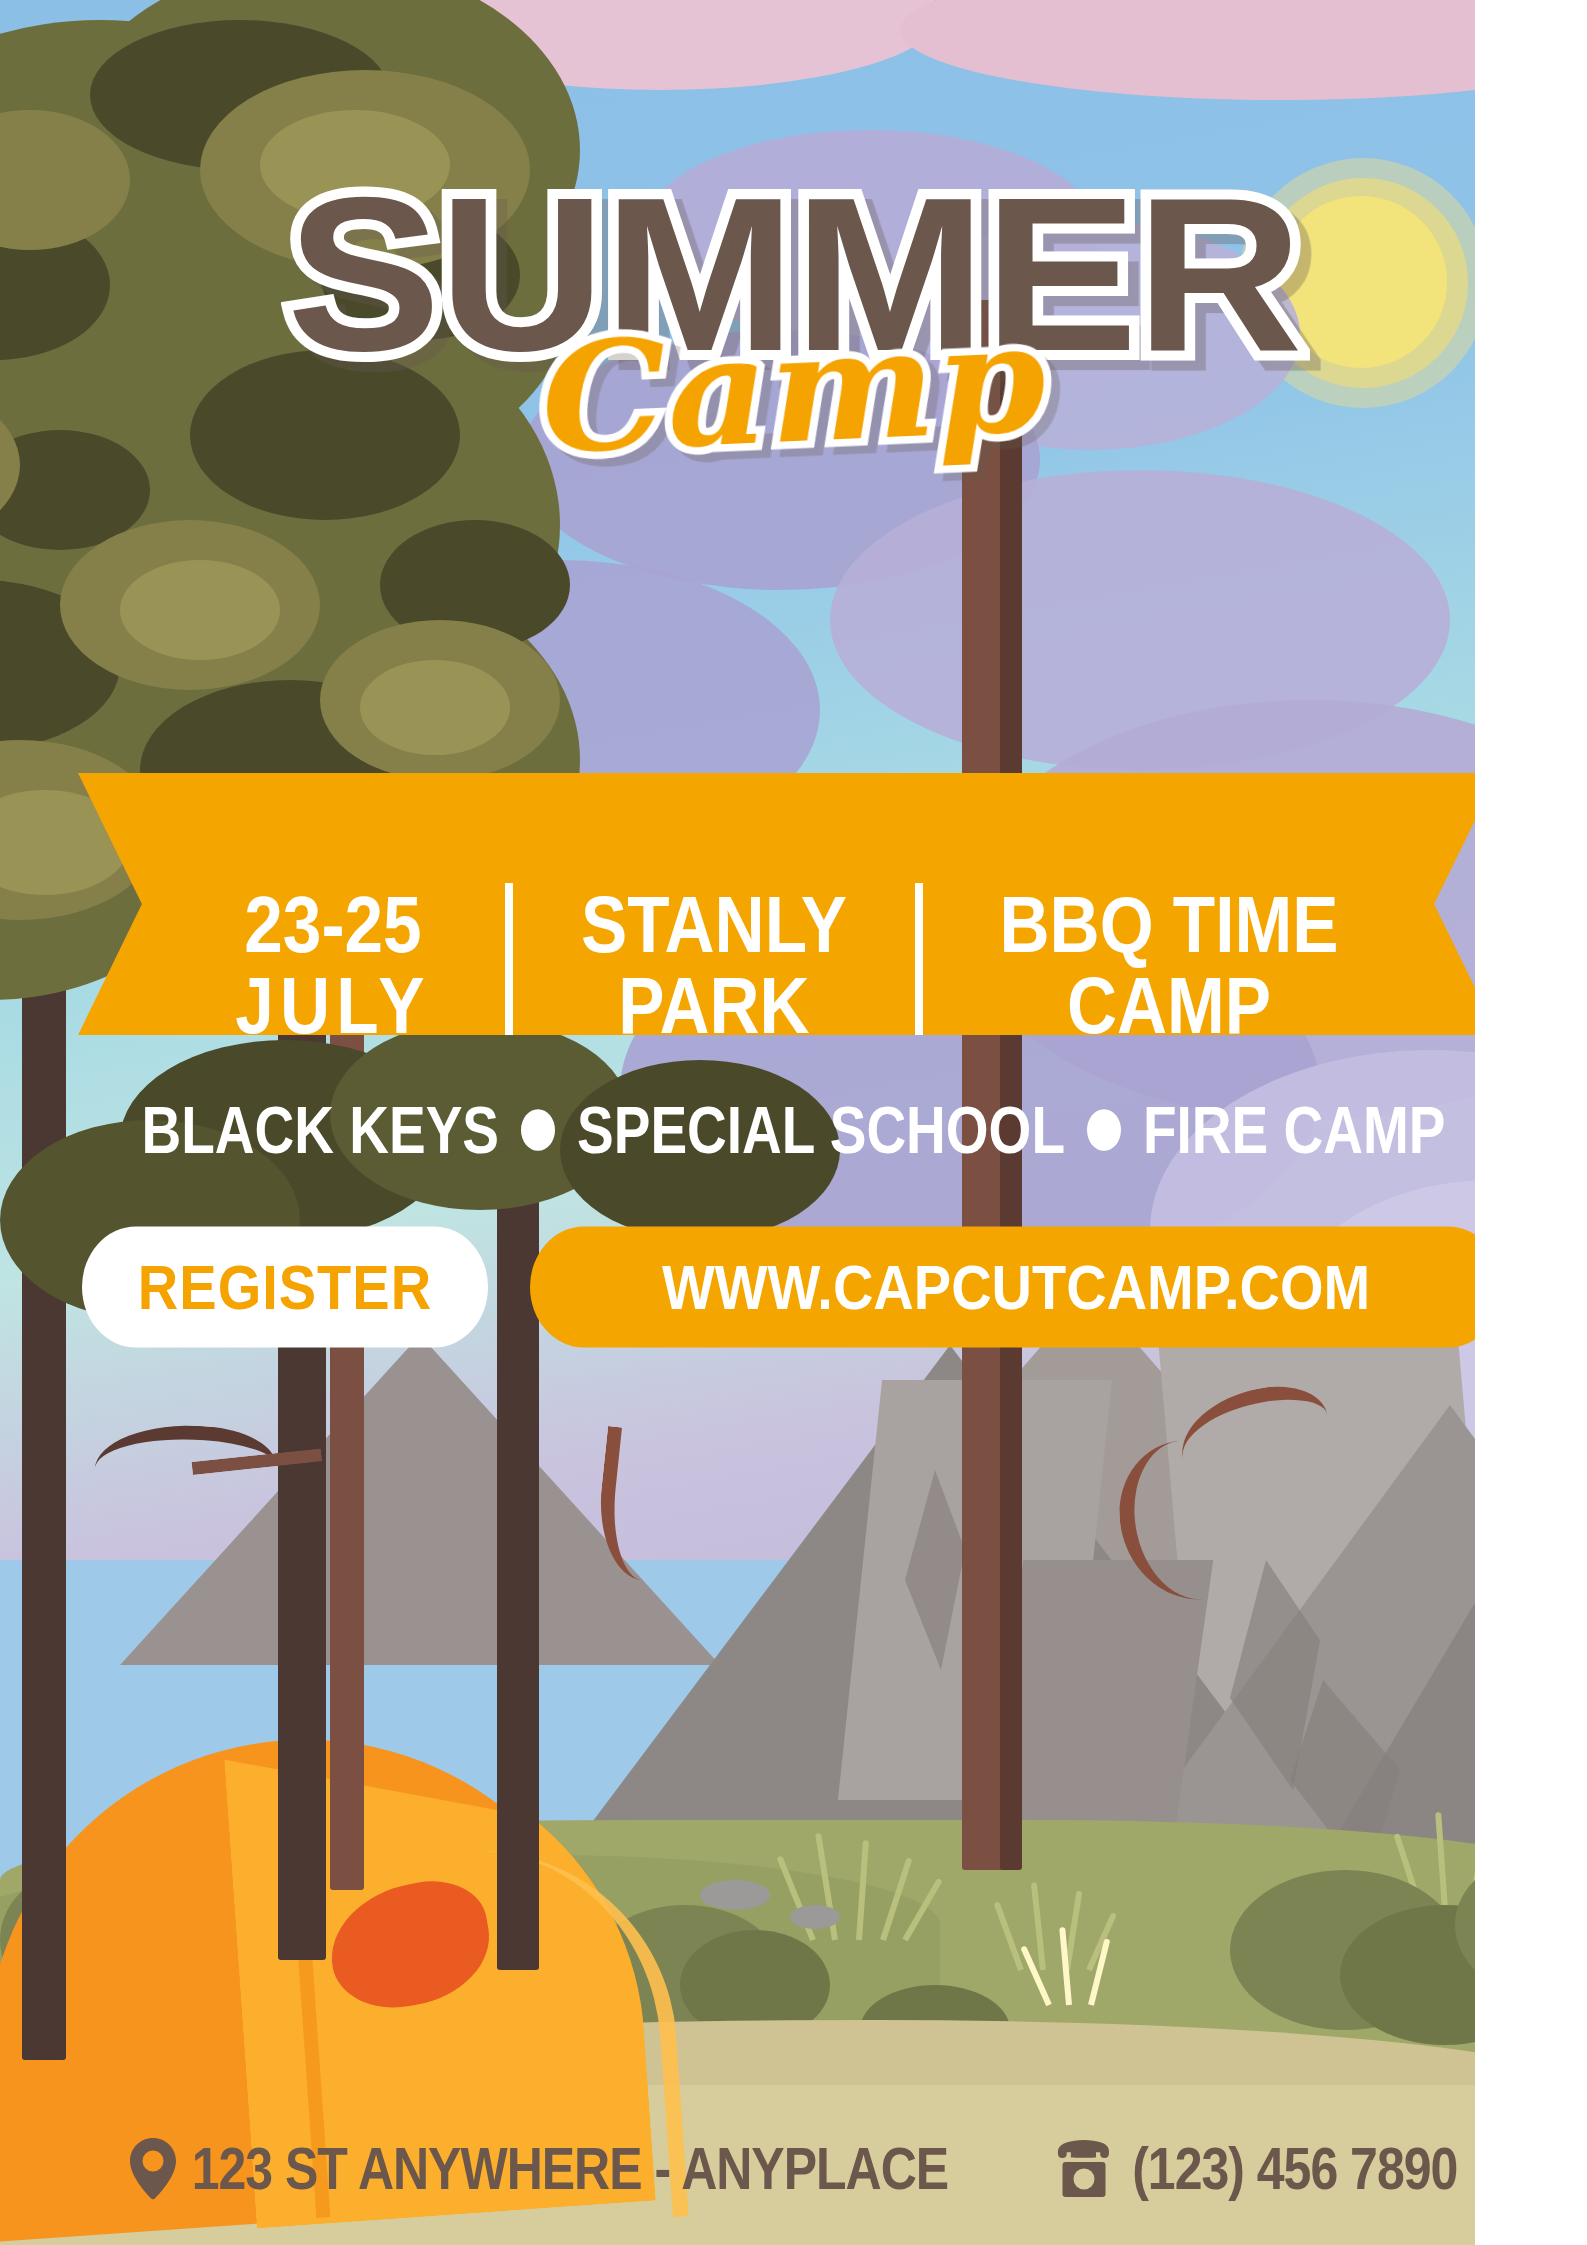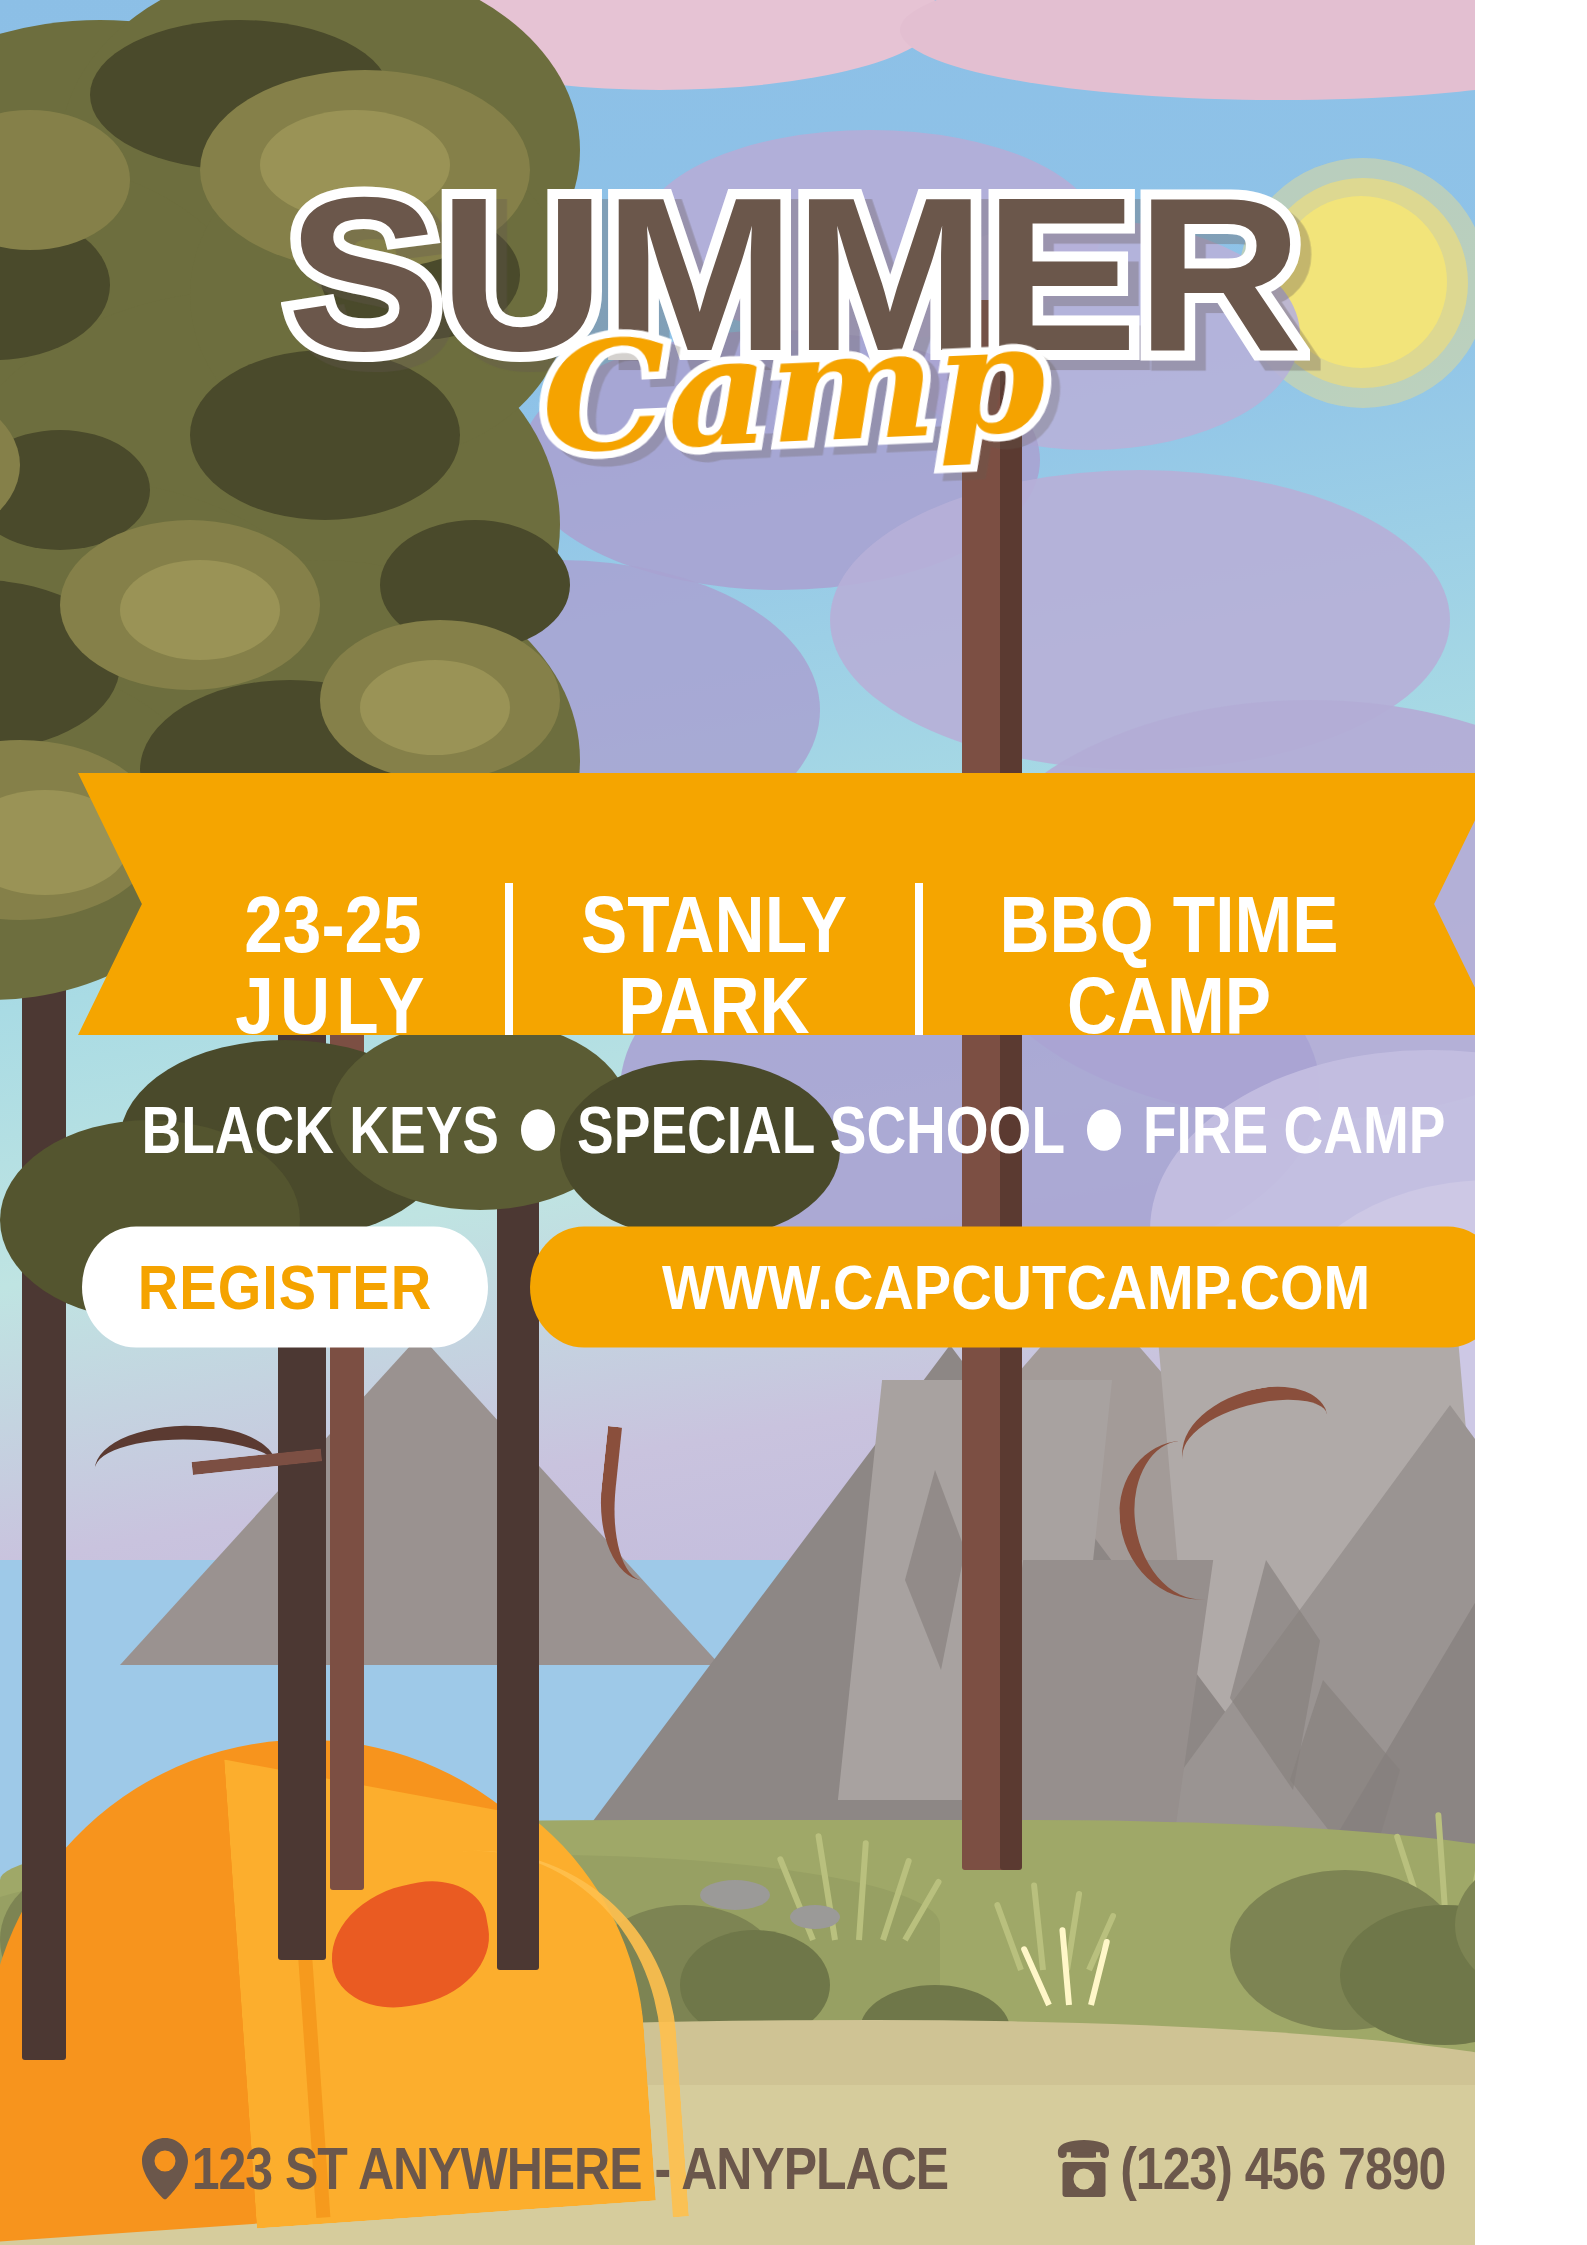--- a/index.html
+++ b/index.html
@@ -155,21 +155,21 @@
     font-size:56px;letter-spacing:0px;transform:scaleY(1.12);
   }
 
   
   .footer{
     position:absolute;left:0;top:2092px;width:1587px;height:153px;
     display:flex;align-items:center;justify-content:center;gap:30px;
     color:#6b574b;font-family:"Liberation Sans",sans-serif;font-weight:bold;
     font-size:50px;
   }
-  .f-item{display:flex;align-items:center;gap:4px;}
+  .f-item{display:flex;align-items:center;gap:16px;}
   .f-text{transform:scaleY(1.18);letter-spacing:-1px;white-space:nowrap;}
   .f-gap{width:44px;}
   svg.ficon{display:block;}
 </style>
 </head>
 <body>
 
 <div id="poster">
 
   <div class="sky"></div>

